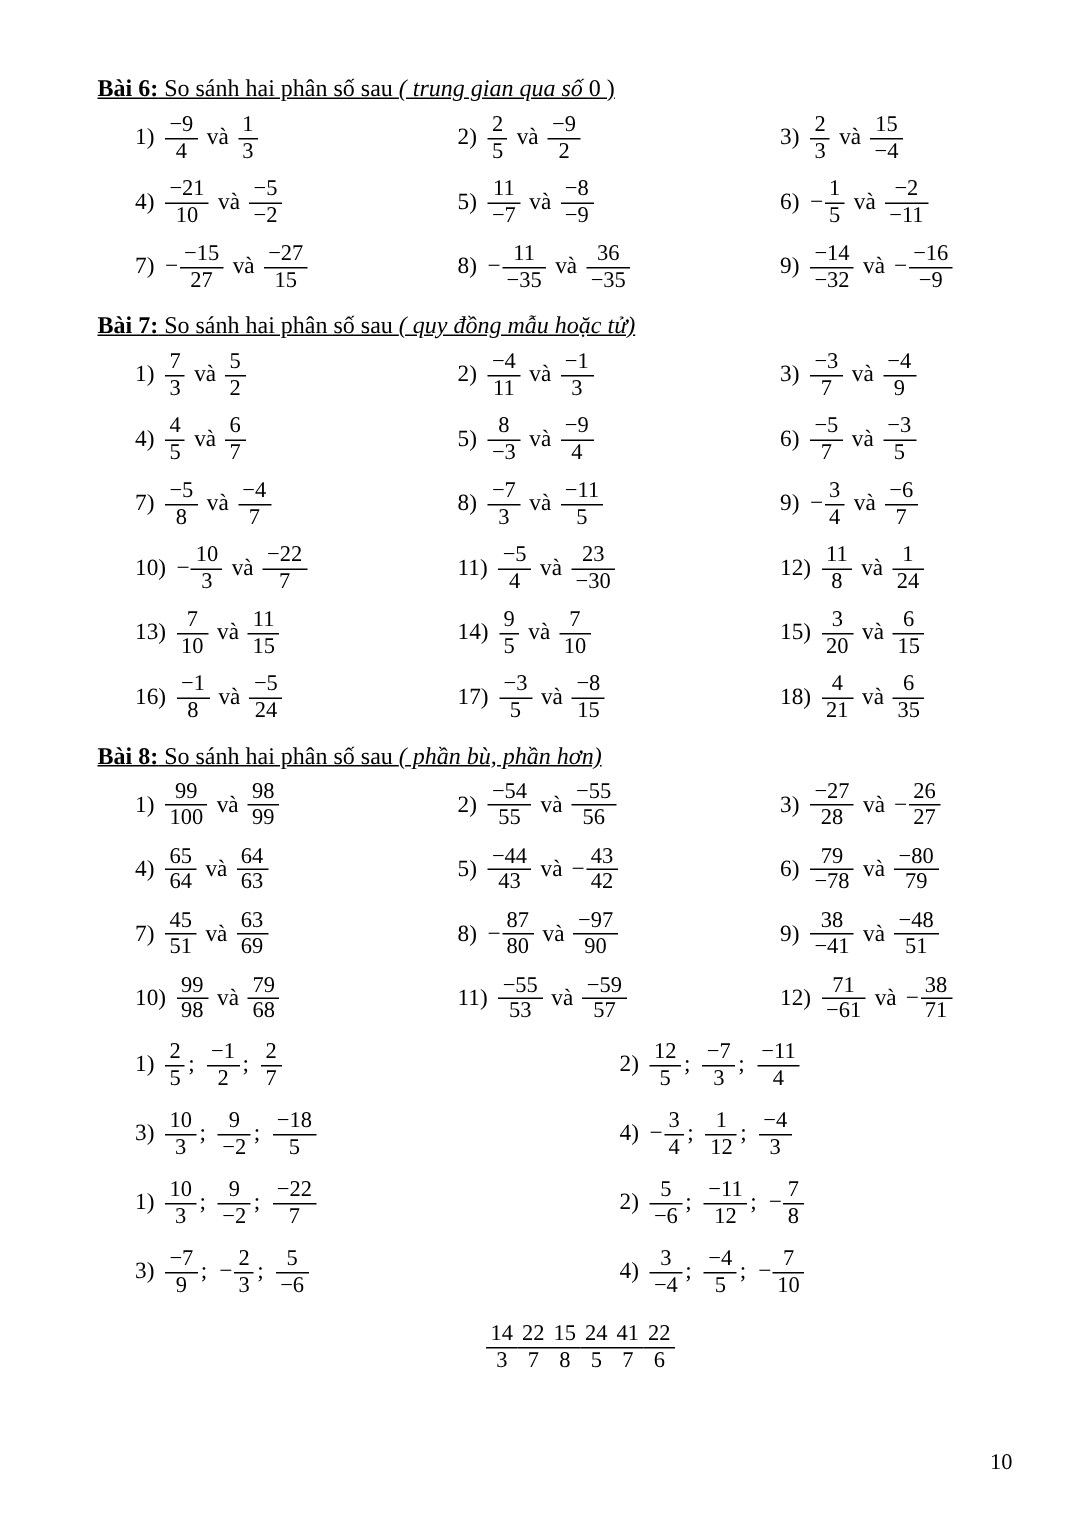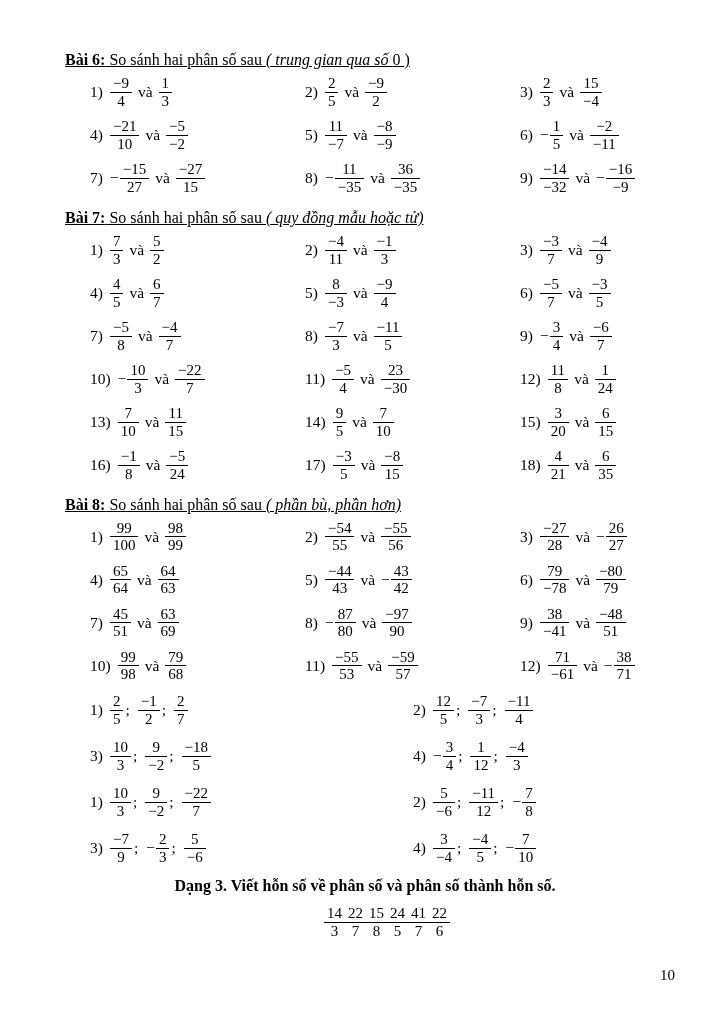--- a/index.html
+++ b/index.html
@@ -861,21 +861,20 @@
           <span class="sep semi">;</span>
           <span class="fwrap">
             <span class="pre">−</span>
             <span class="frac">
               <span class="n">7</span>
               <span class="d">10</span>
             </span>
           </span>
         </div>
       </div>
-      <div class="heading-center">Dạng 3. Viết hỗn số về phân số và phân số thành hỗn số.</div>
       <div class="frac-row">
         <span class="fwrap">
           <span class="frac">
             <span class="n">14</span>
             <span class="d">3</span>
           </span>
         </span>
         <span class="fwrap">
           <span class="frac">
             <span class="n">22</span>

